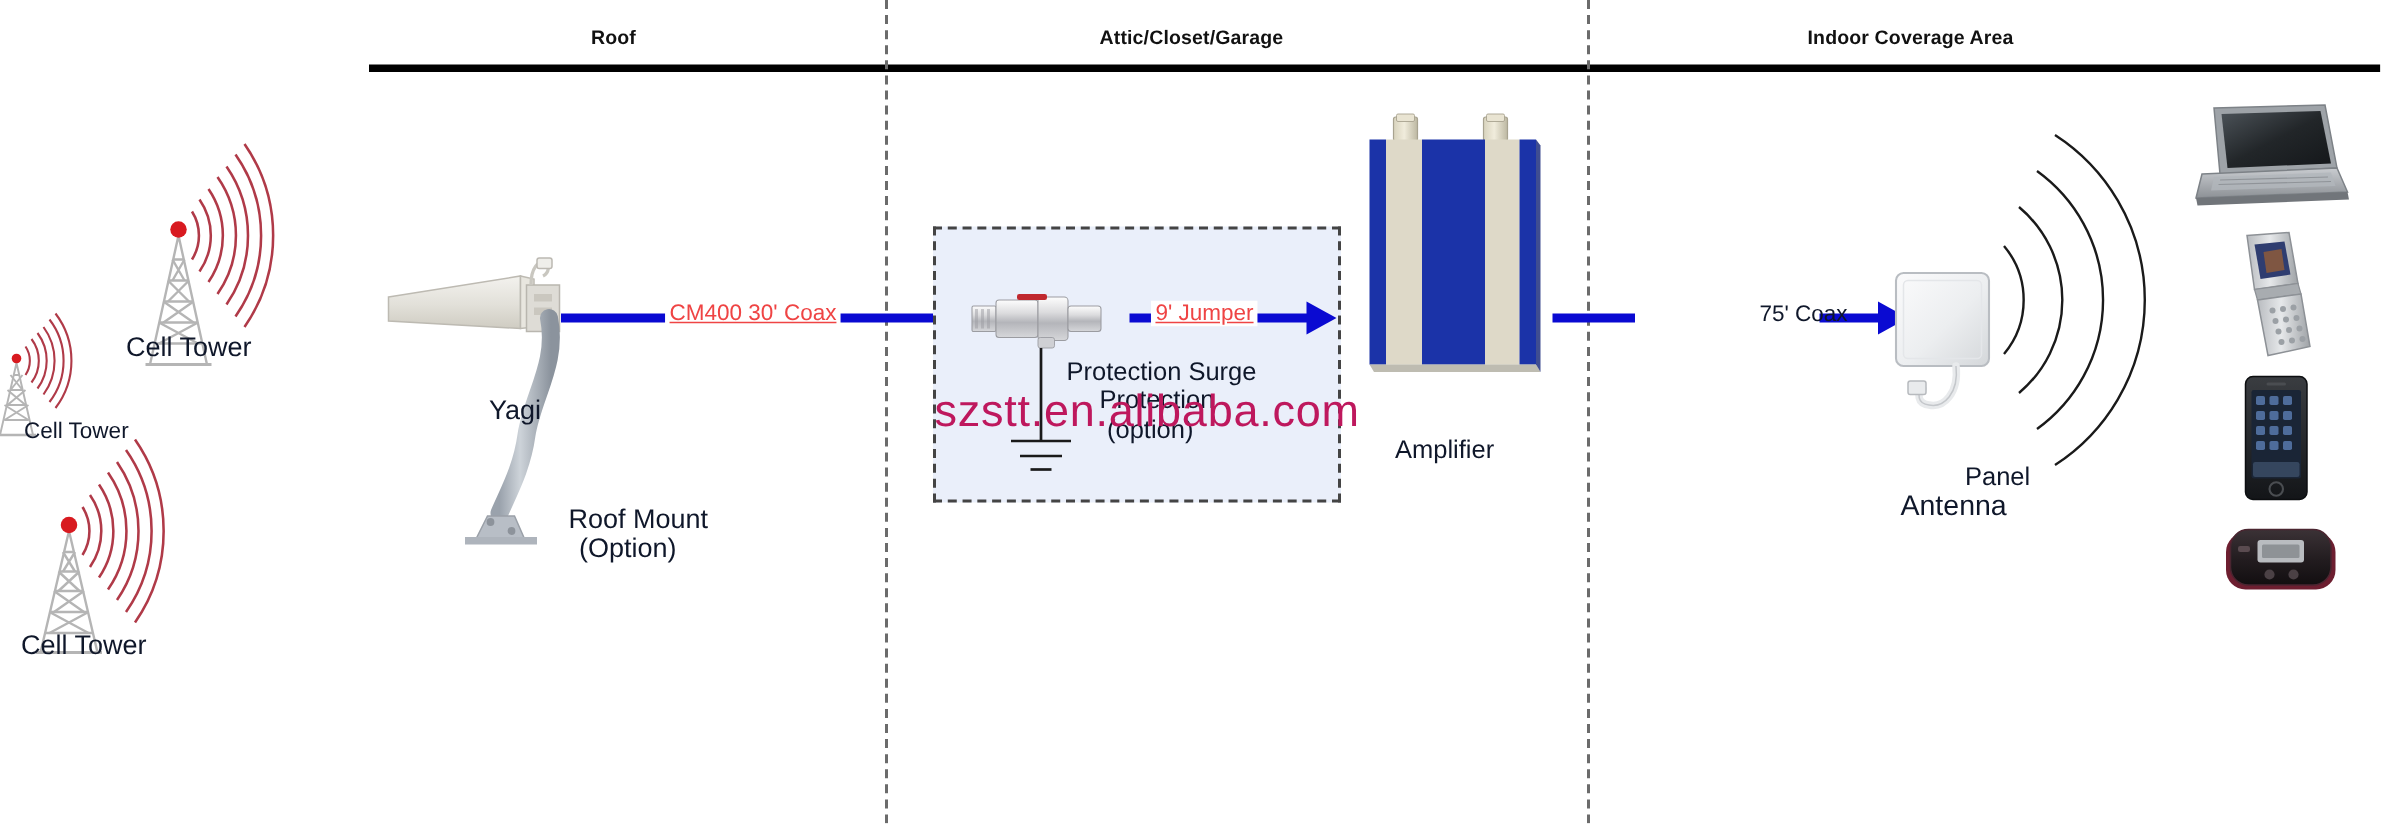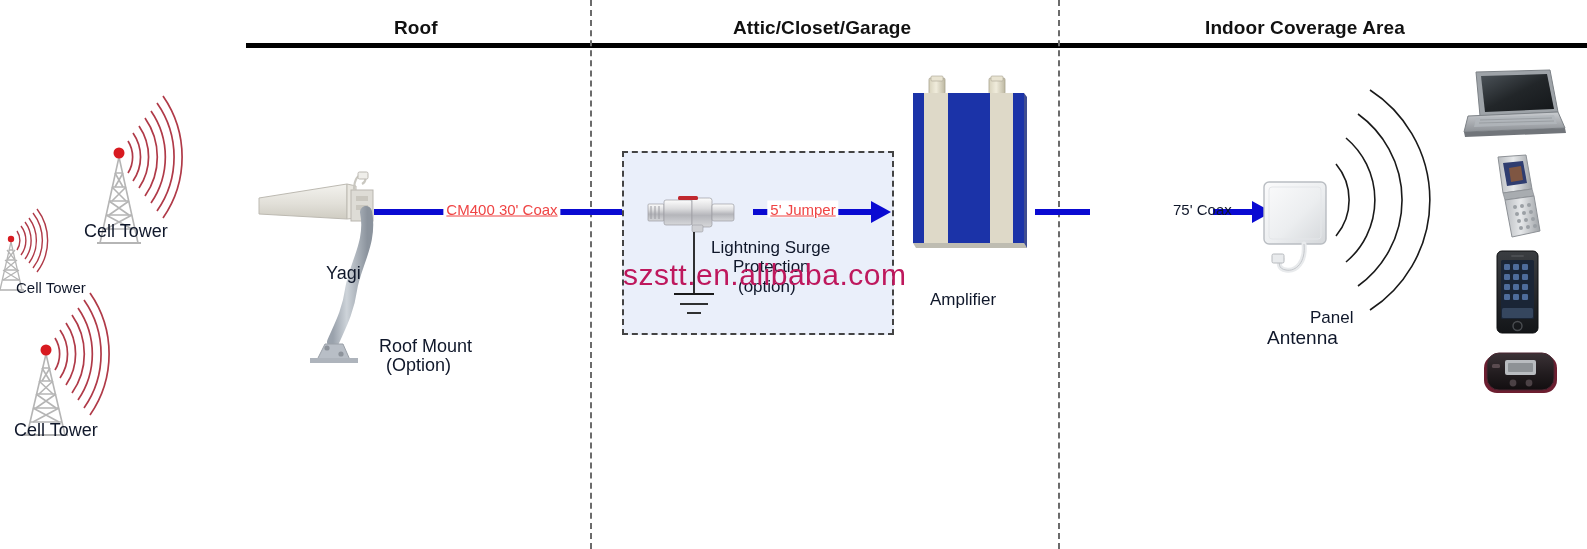--- a/index.html
+++ b/index.html
@@ -12,21 +12,21 @@
     width:1587px;
     height:549px;
     background:#ffffff;
     overflow:hidden;
   }
   .abs{position:absolute;}
 
   
   .zone-title{
     position:absolute;
-    font-size:19px;
+    font-size:13px;
     font-weight:bold;
     color:#111;
     white-space:nowrap;
     letter-spacing:.1px;
   }
   .header-rule{
     position:absolute;
     left:246px; top:43px;
     width:1341px; height:5px;
     background:#000;
@@ -227,27 +227,27 @@
 
   <svg class="abs" style="left:668px;top:232px;" width="60" height="92">
     <g stroke="#1a1a1a" stroke-width="1.8" fill="none">
       <path d="M26 0 L26 62"></path>
       <path d="M6 62 L46 62"></path>
       <path d="M12 72 L40 72"></path>
       <path d="M19 81 L33 81"></path>
     </g>
   </svg>
 
-  <div class="lbl" style="left:711px;top:238px;font-size:17px;">Lightning Surge</div>
+  <div class="lbl" style="left:711px;top:238px;font-size:17px;">Protection Surge</div>
   <div class="lbl" style="left:733px;top:257px;font-size:17px;">Protection</div>
   <div class="lbl" style="left:738px;top:277px;font-size:17px;">(option)</div>
 
   <div class="wire" style="left:753px;top:209px;width:121px;"></div>
   <div class="arrowhead" style="left:871px;top:201px;"></div>
-  <div class="wire-label" style="left:803px;top:209px;">5' Jumper</div>
+  <div class="wire-label" style="left:803px;top:209px;">9' Jumper</div>
 
   <svg class="abs" style="left:905px;top:76px;" width="130" height="190">
     <defs>
       <linearGradient id="connG" x1="0" y1="0" x2="1" y2="0">
         <stop offset="0%" stop-color="#d8d3bd"></stop>
         <stop offset="45%" stop-color="#f0ecdc"></stop>
         <stop offset="100%" stop-color="#bdb8a2"></stop>
       </linearGradient>
     </defs>
 

